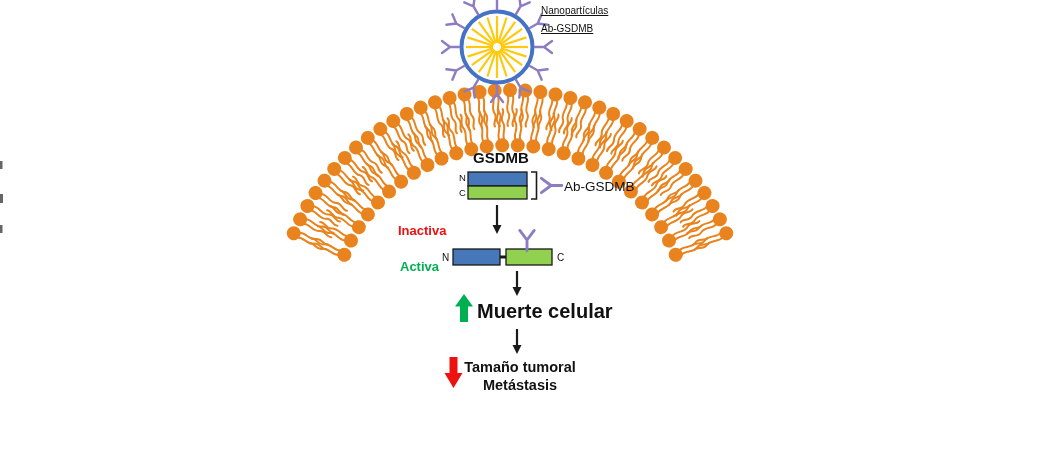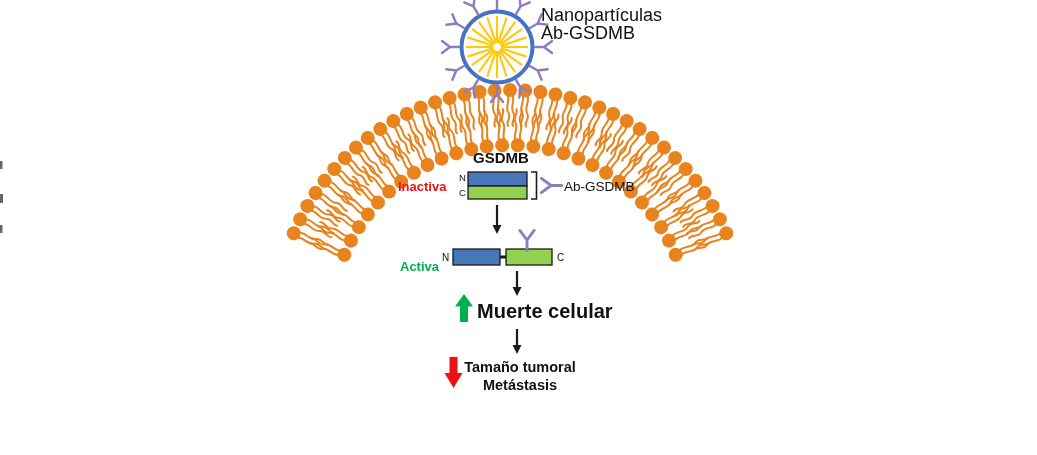--- a/index.html
+++ b/index.html
@@ -1,31 +1,31 @@
 <!DOCTYPE html>
 <html style="--lipid: #E8831D; --nanoparticle-ring: #4472C4; --nanoparticle-rays: #FFC90E; --antibody: #8E7CC3; --domain-n: #4677B8; --domain-c: #92D050; --outline: #1A1A1A; --inactive-text: #EE1111; --active-text: #00B050; --up-arrow: #00B050; --down-arrow: #EE1111; --text: #111111;"><head>
 <meta charset="utf-8">
 <style>
   html,body{margin:0;padding:0;background:#fff;}
   #canvas{position:relative;width:1037px;height:455px;background:#ffffff;overflow:hidden;
           font-family:"Liberation Sans",sans-serif;}
   #scene{position:absolute;left:0;top:0;}
   .t{position:absolute;white-space:nowrap;color:var(--text,#111);}
-  .fs15{font-size:18px;}
+  .fs15{font-size:10px;text-decoration:underline;}
   .bold{font-weight:bold;}
   .domain-n{fill:var(--domain-n);stroke:var(--outline);stroke-width:1.3px;}
   .domain-c{fill:var(--domain-c);stroke:var(--outline);stroke-width:1.3px;}
   .bracket{fill:none;stroke:var(--outline);stroke-width:1.6px;}
   .connector{stroke:var(--outline);stroke-width:3px;}
   .arrow-line{stroke:var(--outline);stroke-width:2.2px;}
   .arrow-head{fill:var(--outline);}
   .up-arrow{fill:var(--up-arrow);}
   .down-arrow{fill:var(--down-arrow);}
   .ab-stroke{stroke:var(--antibody);stroke-width:2.4px;fill:none;stroke-linecap:round;}
-  .inactive-text{color:var(--inactive-text);}
+  .inactive-text{color:var(--inactive-text);margin-top:44px;}
   .active-text{color:var(--active-text);margin-top:9px;}
   .artifact{fill:#666;}
 </style>
 </head>
 <body>
 
 <div id="canvas">
 
   <svg id="scene" width="1037" height="455" viewBox="0 0 1037 455">
     <defs>

